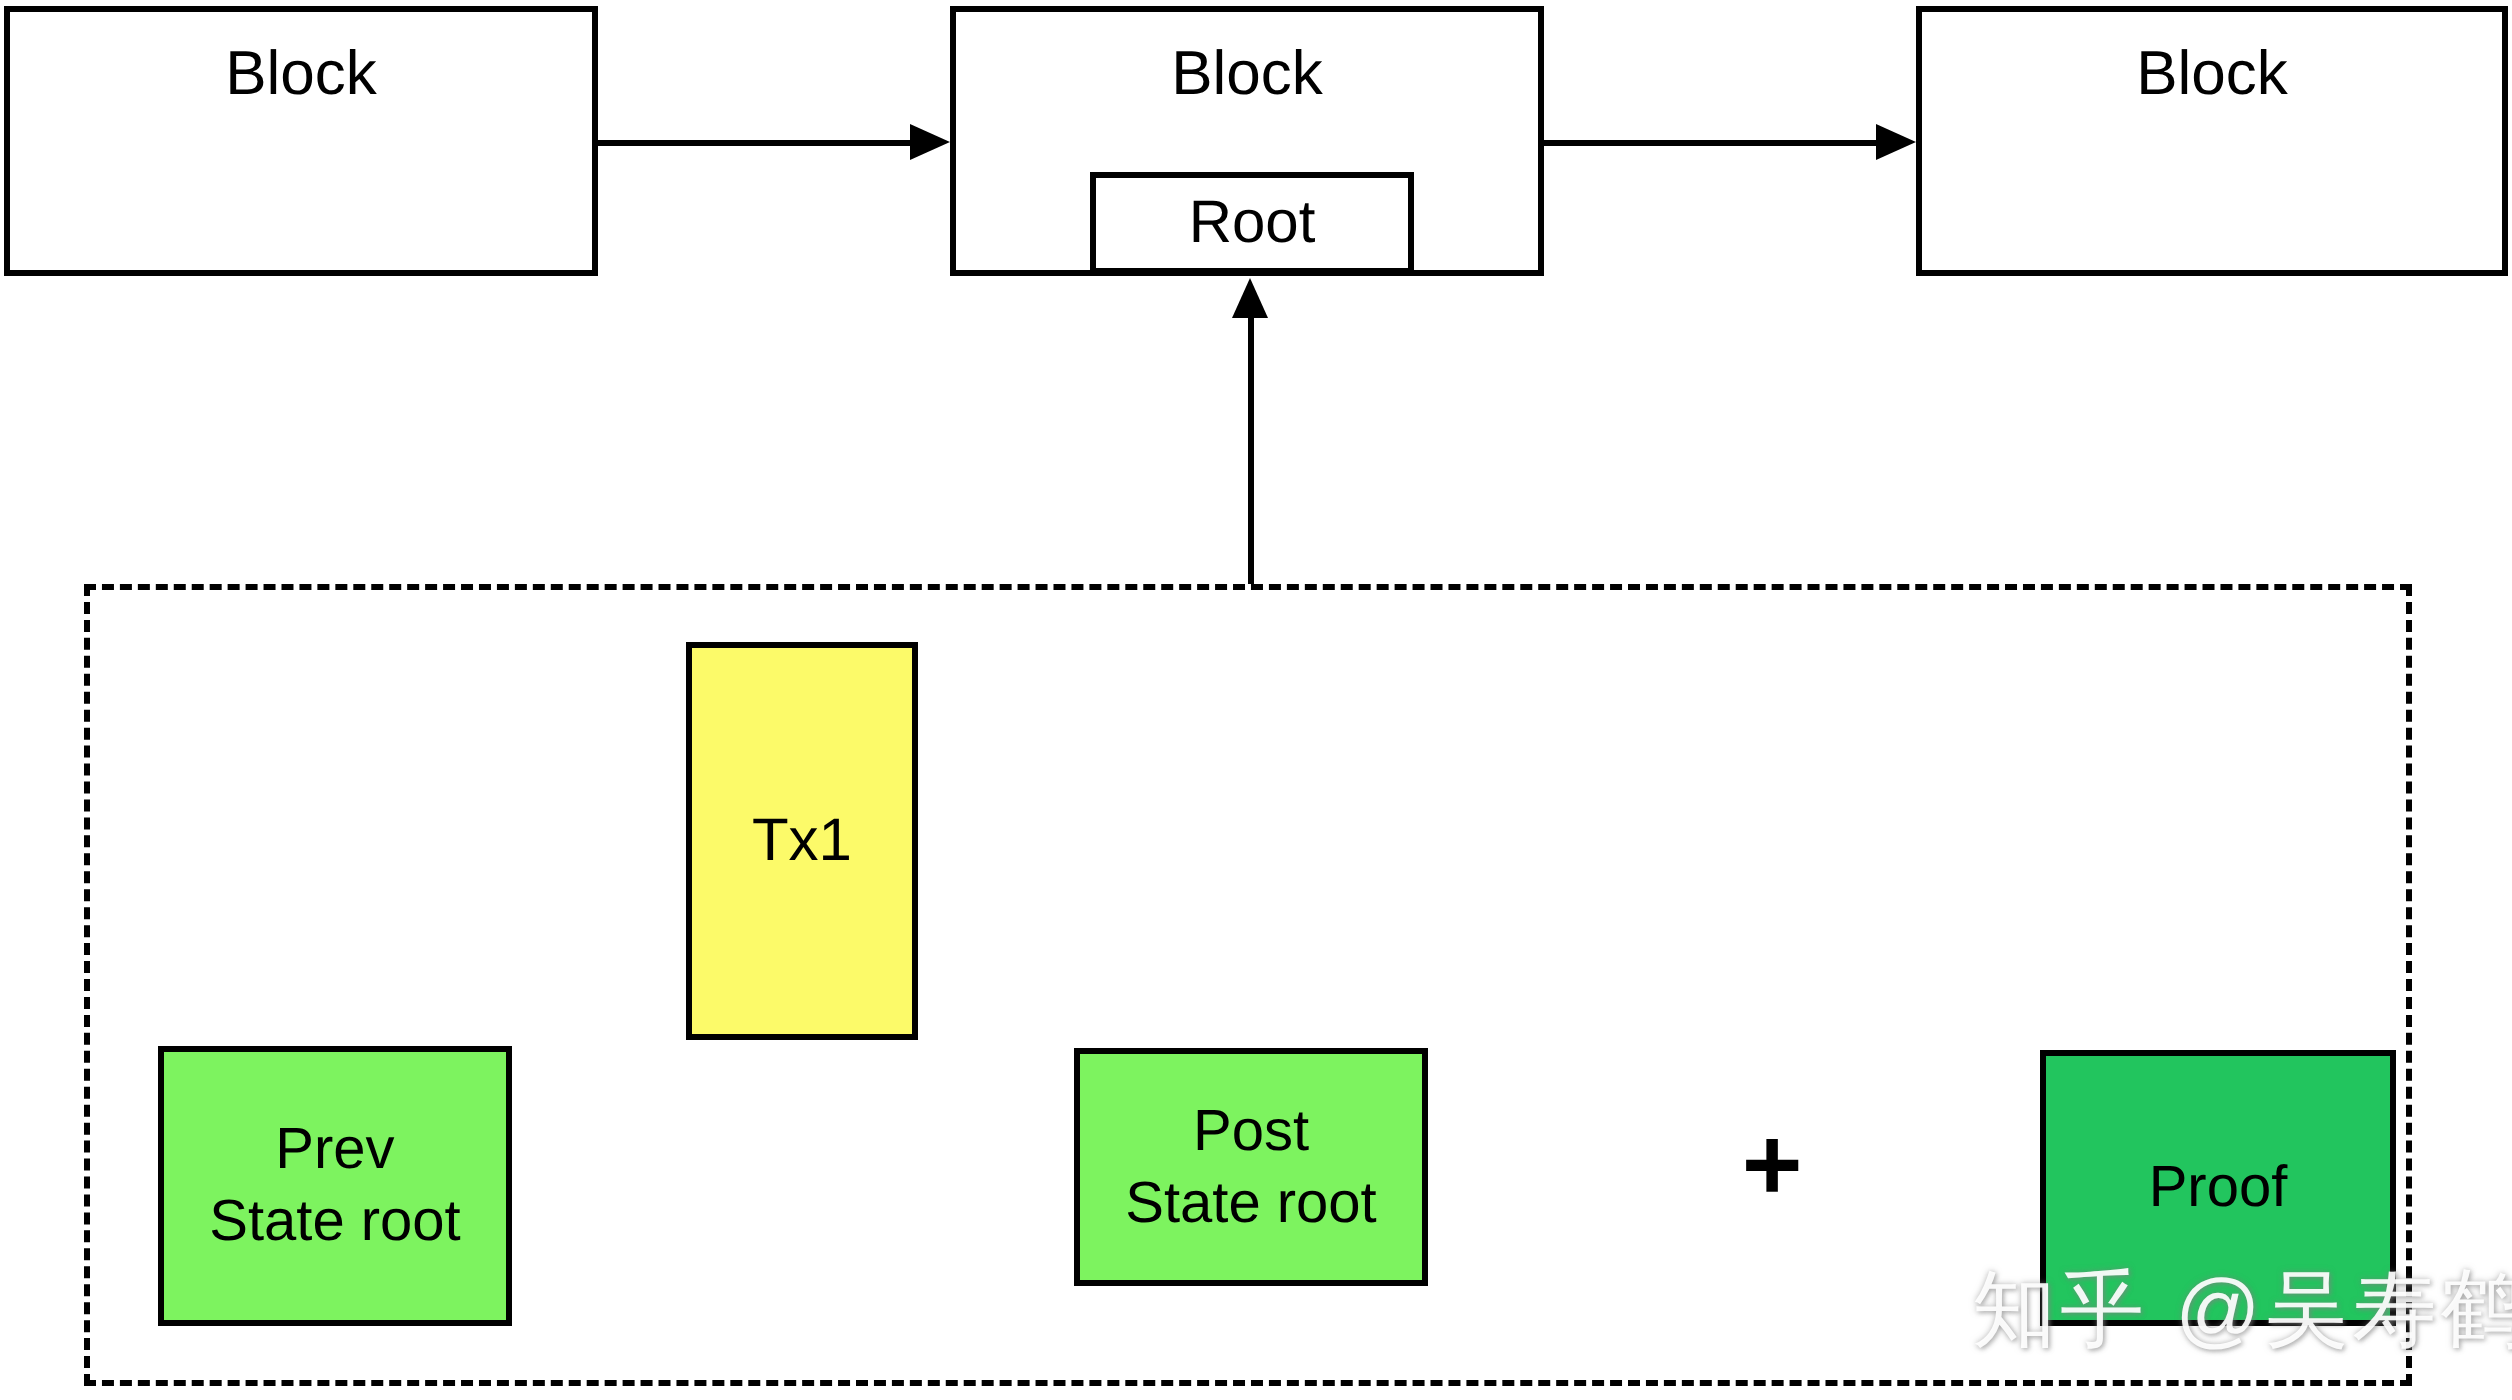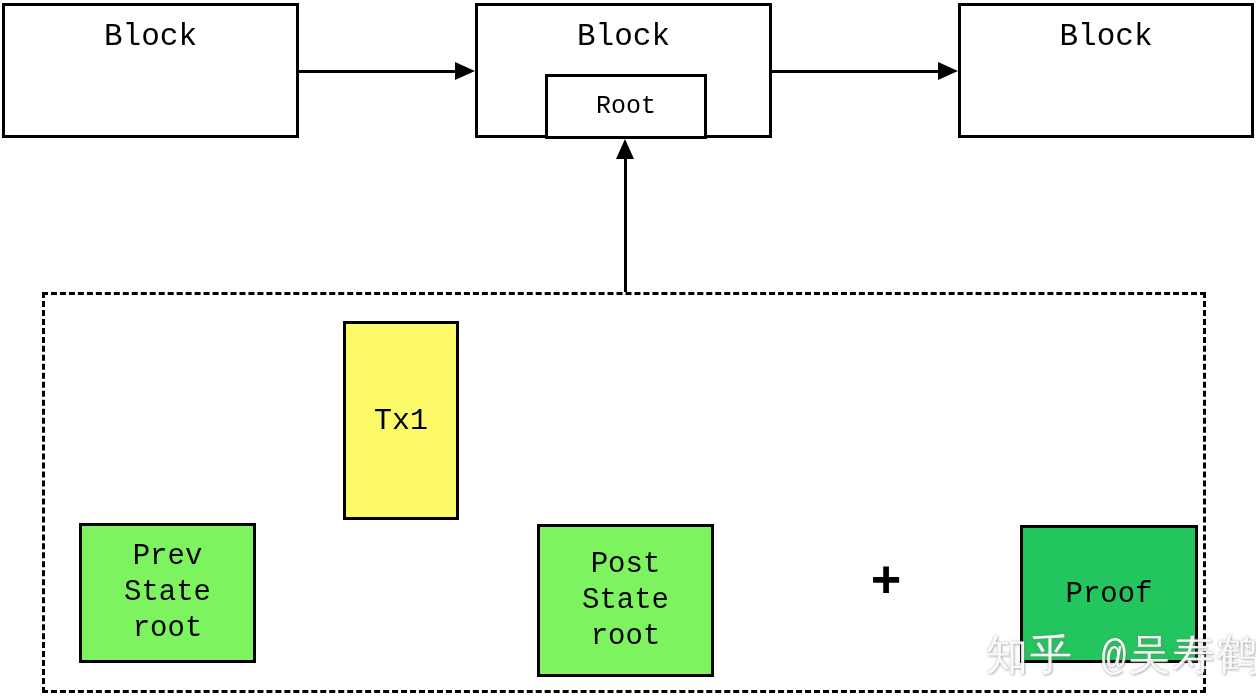--- a/index.html
+++ b/index.html
@@ -3,41 +3,41 @@
 <meta charset="utf-8">
 <style>
   * { margin: 0; padding: 0; box-sizing: border-box; }
   html, body { background: #ffffff; }
   .canvas {
     position: relative;
     width: 1256px;
     height: 700px;
     background: #ffffff;
     overflow: hidden;
-    font-family: Liberation Mono, monospace;
+    font-family: Liberation Sans, sans-serif;
     color: #000;
   }
   .block {
     position: absolute;
     border: 3px solid #000;
     background: #fff;
     text-align: center;
     font-size: 31px;
     padding-top: 13px;
   }
   .block-1 { left: 2px;   top: 3px; width: 297px; height: 135px; }
   .block-2 { left: 475px; top: 3px; width: 297px; height: 135px; }
   .block-3 { left: 958px; top: 3px; width: 296px; height: 135px; }
   .root-box {
     position: absolute;
-    left: 545px; top: 74px; width: 162px; height: 65px;
+    left: 545px; top: 86px; width: 162px; height: 51px;
     border: 3px solid #000;
     background: #fff;
     display: flex; align-items: center; justify-content: center;
-    font-size: 25px;
+    font-size: 30px;
     z-index: 3;
   }
   .hline { position: absolute; height: 3px; background: #000; }
   .vline { position: absolute; width: 3px; background: #000; }
   .arrow-right {
     position: absolute; width: 0; height: 0;
     border-left: 20px solid #000;
     border-top: 9px solid transparent;
     border-bottom: 9px solid transparent;
   }
@@ -70,21 +70,21 @@
     position: absolute;
     border: 3px solid #000;
     background: #7DF35F;
     display: flex; flex-direction: column;
     align-items: center; justify-content: center;
     font-size: 29px;
     line-height: 36px;
     text-align: center;
   }
   .prev-box { left: 79px;  top: 523px; width: 177px; height: 140px; }
-  .post-box { left: 537px; top: 524px; width: 177px; height: 153px; }
+  .post-box { left: 537px; top: 524px; width: 177px; height: 119px; }
   .proof-box {
     position: absolute;
     left: 1020px; top: 525px; width: 178px; height: 138px;
     border: 3px solid #000;
     background: #22c55e;
     display: flex; align-items: center; justify-content: center;
     font-size: 29px;
   }
   .plus-sign {
     position: absolute;

